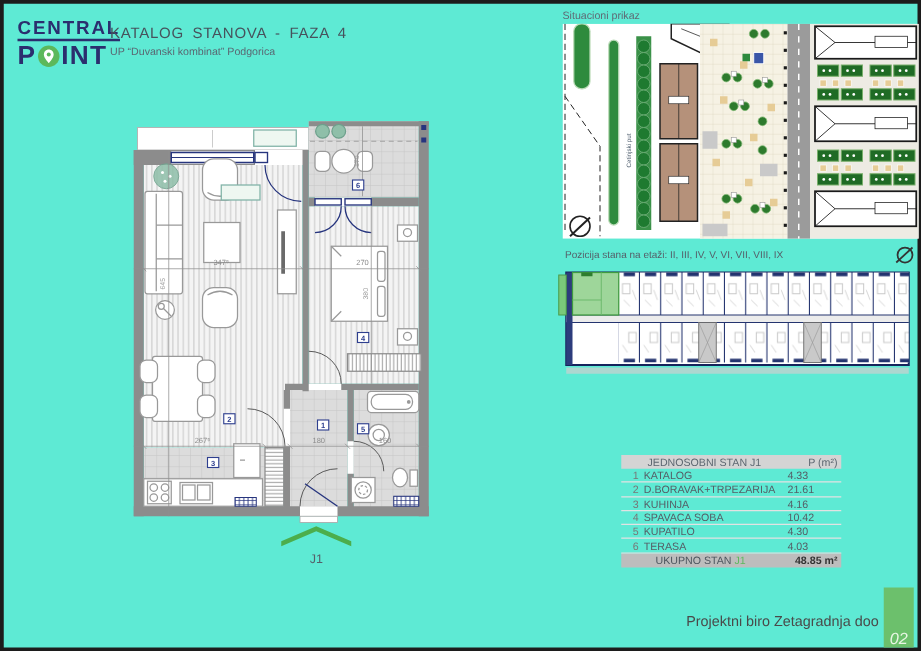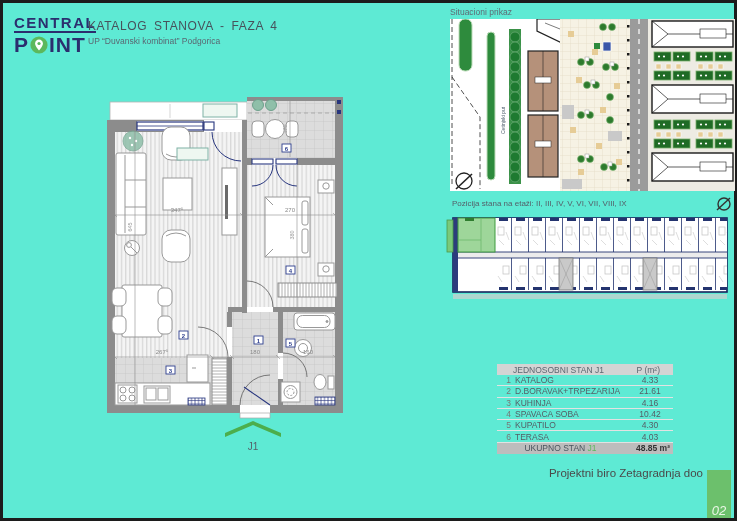--- a/index.html
+++ b/index.html
@@ -17,32 +17,32 @@
   .subtitle{font-size:8.5px;color:#5a6772;margin-top:3px;}
 
   
   .sitelabel{left:450px;top:7px;font-size:8.5px;color:#5f6b75;}
   .poslabel{left:452px;top:199px;font-size:8px;color:#55606a;text-align:center;}
 
   
   .aptable{left:497px;top:364px;width:176px;font-size:8.5px;color:#555e66;}
   .aptable .hd{display:flex;background:#d4d4d4;color:#5c6670;height:11px;align-items:center;}
   .aptable .hd .t{flex:1;text-align:center;}
-  .aptable .hd .p{width:40px;text-align:right;padding-right:13px;}
+  .aptable .hd .p{width:40px;text-align:right;padding-right:3px;}
   .aptable .row{display:flex;height:10.3px;align-items:center;border-bottom:1px solid #e2e2e2;}
   .aptable .row .n{width:14px;text-align:right;padding-right:4px;color:#777;}
   .aptable .row .nm{flex:1;text-align:left;}
-  .aptable .row .ar{width:40px;text-align:center;padding-right:3px;}
+  .aptable .row .ar{width:40px;text-align:left;padding-right:3px;}
   .aptable .ft{display:flex;background:#bdbdbd;height:11px;align-items:center;color:#4c555e;}
   .aptable .ft .t{flex:1;text-align:center;}
   .aptable .ft .t .g{color:#5cb85c;}
   .aptable .ft .p{width:46px;text-align:right;padding-right:3px;font-weight:bold;color:#333;}
 
   
-  .studio{left:400px;top:467px;width:303px;text-align:right;font-size:11.5px;color:#4a4a4a;}
+  .studio{left:400px;top:492px;width:303px;text-align:right;font-size:11.5px;color:#4a4a4a;}
   .pagebox{left:707px;top:470px;width:24px;height:48px;background:#6cc06c;display:flex;
            align-items:flex-end;justify-content:center;}
   .pagebox span{font-size:13px;color:#e9f6e4;line-height:1.1;font-style:italic;}
 
   
   svg{display:block;}
   .dim{font-family:"Liberation Sans",sans-serif;font-size:6px;fill:#8a8a8a;}
   .dimv{font-family:"Liberation Sans",sans-serif;font-size:5.5px;fill:#9a9a9a;}
   .badge-t{font-family:"Liberation Sans",sans-serif;font-size:6px;font-weight:bold;fill:#2e3f8f;}
   .j1{font-family:"Liberation Sans",sans-serif;font-size:10px;fill:#55606a;}

